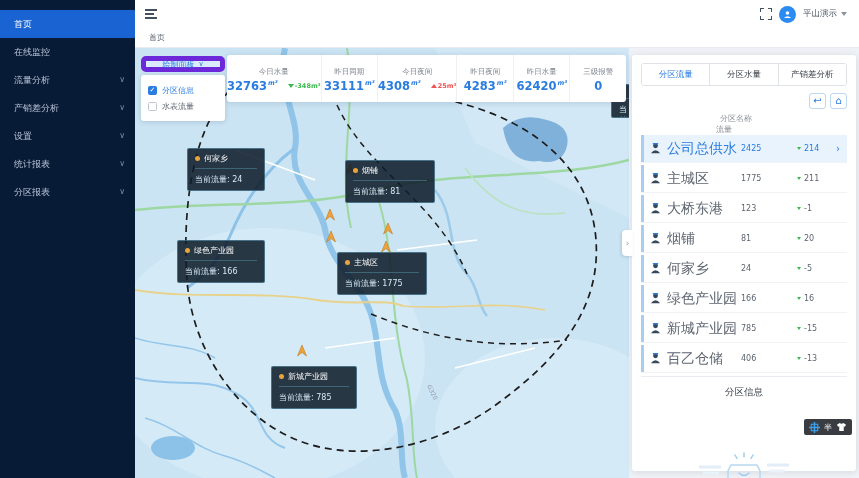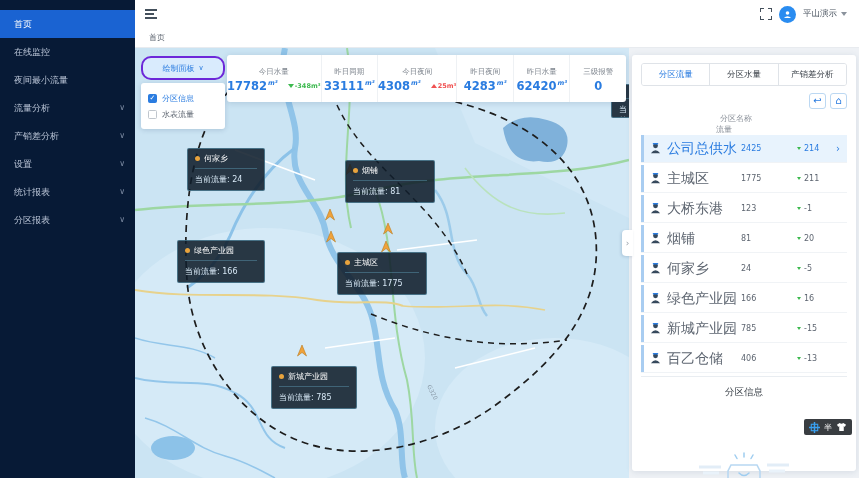--- a/index.html
+++ b/index.html
@@ -57,21 +57,21 @@
   .sdelta { display:flex; align-items:center; font-size:6.5px; margin-left:10px; margin-top:2px; gap:1px; }
   .sdelta.green { color:#3cb94e; }
   .sdelta.red { color:#f05252; }
   .tri-dn { width:0; height:0; border-left:3px solid transparent; border-right:3px solid transparent;
     border-top:4px solid #3cb94e; display:inline-block; }
   .tri-up { width:0; height:0; border-left:3px solid transparent; border-right:3px solid transparent;
     border-bottom:4px solid #f05252; display:inline-block; }
 
   
   .drawpanel { position:absolute; left:6px; top:8px; z-index:13; width:84px; }
-  .draw-btn { width:84px; height:24px; background:#d9ebfd; border:2px solid #6d28d9; border-radius:10px;
+  .draw-btn { width:84px; height:16px; background:#d9ebfd; border:5px solid #6d28d9; border-radius:5px;
     color:#2a7ce0; font-size:8px; display:flex; align-items:center; justify-content:center; gap:4px; cursor:pointer; }
   .draw-card { margin-top:3px; background:#fff; border-radius:3px; box-shadow:0 1px 5px rgba(40,70,110,.2);
     padding:7px 7px; }
   .opt { display:flex; align-items:center; gap:5px; height:16px; cursor:pointer; }
   .cbox { width:9px; height:9px; border-radius:1.5px; border:1px solid #c0c6cd; background:#fff;
     display:flex; align-items:center; justify-content:center; font-size:7px; color:#fff; }
   .cbox.checked { background:#2a7ce0; border-color:#2a7ce0; }
   .opt-label { font-size:8px; color:#5d6570; }
   .opt-label.on { color:#2a7ce0; }
 
@@ -135,23 +135,20 @@
 
 <div class="sidebar">
   <div class="menu">
     <div class="mitem active">
       <span>首页</span>
     </div>
     <div class="mitem">
       <span>在线监控</span>
     </div>
     <div class="mitem">
-      <span>夜间最小流量</span>
-    </div>
-    <div class="mitem">
       <span>流量分析</span>
       <span class="mcaret">∨</span>
     </div>
     <div class="mitem">
       <span>产销差分析</span>
       <span class="mcaret">∨</span>
     </div>
     <div class="mitem">
       <span>设置</span>
       <span class="mcaret">∨</span>
@@ -286,21 +283,21 @@
           <i class="bdot"></i>
         </div>
       <div class="bflow"><span>当前流量:</span></div>
     </div>
   </div>
 
   <div class="statsbar">
     <div class="scell">
       <span class="slabel">今日水量</span>
       <span class="sval">
-          <b>17782</b>
+          <b>32763</b>
           <i class="sunit">m³</i>
         <span class="sdelta green">
             <i class="tri-dn"></i>
             <b>-348m³</b>
           </span>
         </span>
     </div>
     <div class="scell">
       <span class="slabel">昨日同期</span>
       <span class="sval">

